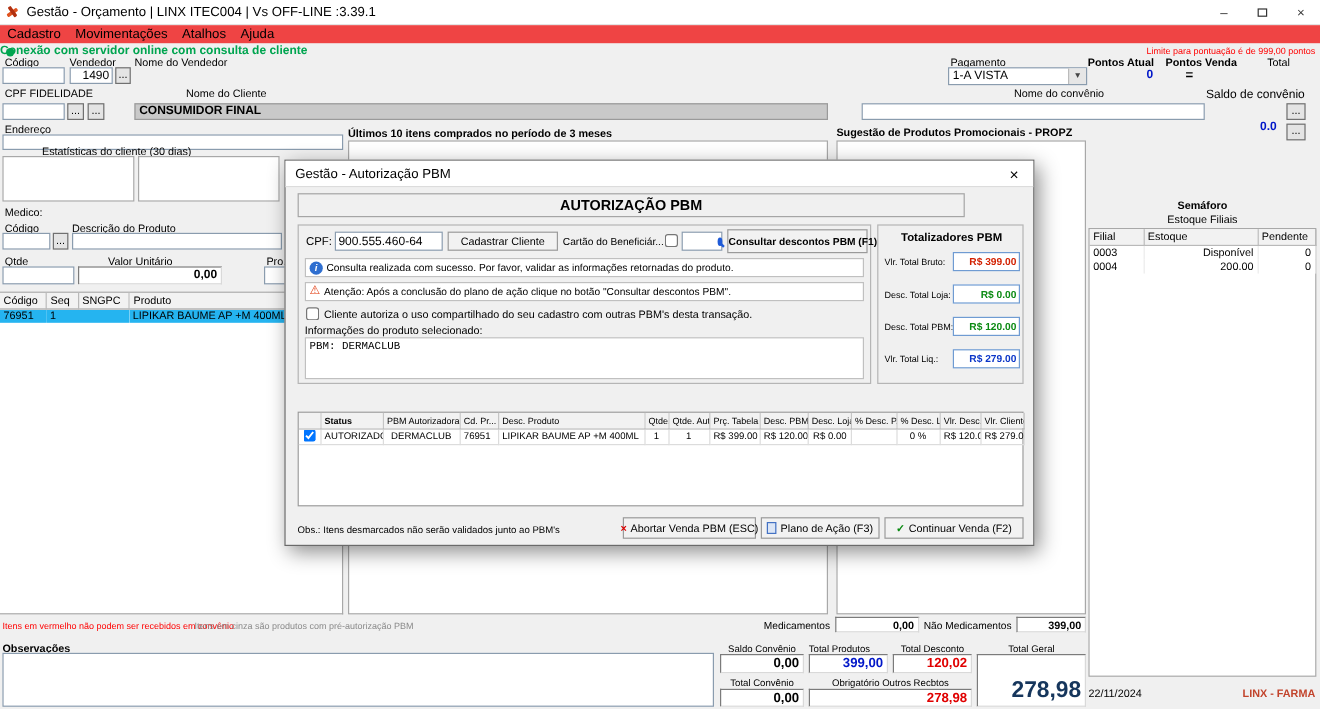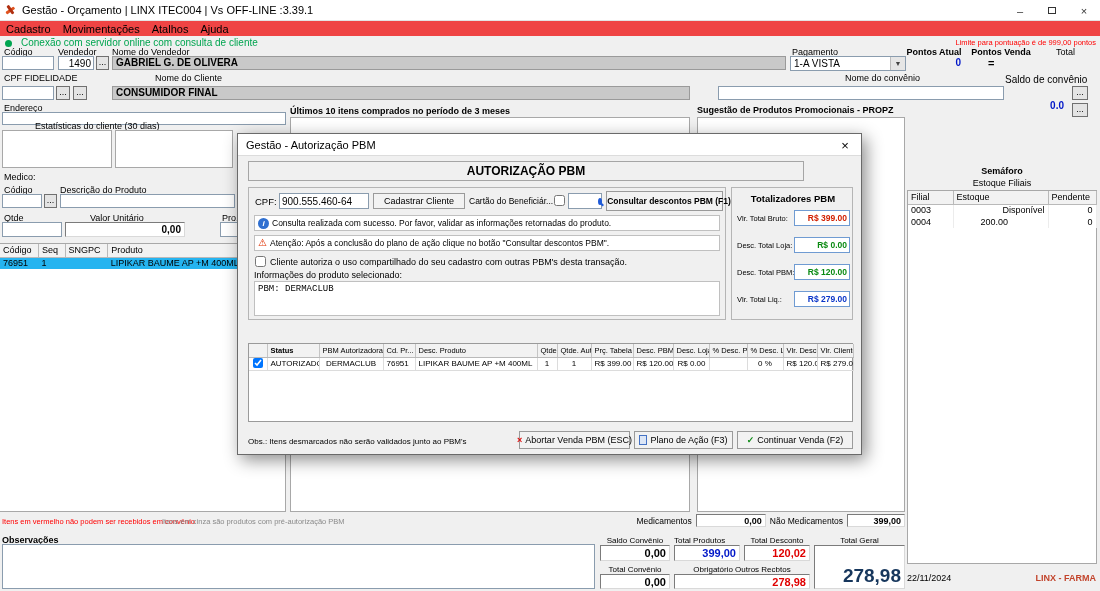--- a/index.html
+++ b/index.html
@@ -14,21 +14,21 @@
   .win-controls{position:absolute;right:0;top:0;height:21px;display:flex}
   .win-btn{width:32px;height:21px;display:flex;align-items:center;justify-content:center;
            font-size:11px;cursor:pointer;color:#333}
   .max-glyph{display:inline-block;width:8px;height:7px;border:1px solid #333}
   
   .menubar{position:absolute;left:0;top:21px;width:1100px;height:15px;background:#ef4444;
            display:flex;align-items:center}
   .menu-item{padding:0 6px;font-size:11px;cursor:pointer;white-space:nowrap}
   
   .dot{position:absolute;left:5px;top:40px;width:7px;height:7px;border-radius:50%;background:#00a550}
-  .status-text{position:absolute;left:21px;top:37px;font-size:10px;font-weight:normal;color:#00a550;white-space:nowrap}
+  .status-text{position:absolute;left:0;top:37px;font-size:10px;font-weight:bold;color:#00a550;white-space:nowrap}
   .limit-note{position:absolute;right:4px;top:38px;font-size:7.5px;color:#f00;white-space:nowrap}
   
   .lbl{position:absolute;font-size:9px;white-space:nowrap;color:#000}
   .lbl8{font-size:8px}.lbl7{font-size:10px}
   .inp{position:absolute;height:14px;border:1px solid #8a9cae;background:#fff;
        font:10px "Liberation Sans",sans-serif;padding:0 2px;outline:none}
   .gray-field{position:absolute;height:14px;background:#c9c9c9;border:1px solid #9a9a9a;
        font-size:10px;font-weight:bold;line-height:12px;padding:0 3px;overflow:hidden;white-space:nowrap}
   .dots{position:absolute;height:14px;border:1px solid #707070;background:#e4e4e4;font-size:9px;
        line-height:10px;text-align:center;cursor:pointer}
@@ -119,21 +119,20 @@
   <span class="lbl" style="left:58px;top:47px">Vendedor</span>
   <span class="lbl" style="left:112px;top:47px">Nome do Vendedor</span>
   <span class="lbl" style="left:792px;top:47px">Pagamento</span>
   <span class="lbl" style="left:903px;top:47px;width:62px;text-align:center;font-weight:bold">Pontos Atual</span>
   <span class="lbl" style="left:970px;top:47px;width:62px;text-align:center;font-weight:bold">Pontos Venda</span>
   <span class="lbl" style="left:1038px;top:47px;width:55px;text-align:center;font-weight:normal">Total</span>
 
   <input class="inp" style="left: 2px; top: 56px; width: 52px;">
   <input class="inp" style="left: 58px; top: 56px; width: 36px; text-align: right;" value="1490">
   <span class="dots" style="left:96px;top:56px;width:13px">...</span>
-  <div class="gray-field" style="left:112px;top:56px;width:674px">GABRIEL G. DE OLIVERA</div>
   <div class="combo" style="left:790px;top:56px;width:116px">
     <span>1-A VISTA</span>
     <span class="arr">▼</span>
   </div>
   <span class="lbl blue-val" style="left:903px;top:57px;width:58px;text-align:right;font-size:10px">0</span>
   <span class="lbl" style="left:988px;top:57px;font-size:11px;font-weight:bold">=</span>
 
   <span class="lbl" style="left:4px;top:73px">CPF FIDELIDADE</span>
   <span class="lbl" style="left:155px;top:73px">Nome do Cliente</span>
   <span class="lbl" style="left:845px;top:73px">Nome do convênio</span>
@@ -208,21 +207,21 @@
           </tr>
         </thead>
         <tbody>
           <tr>
             <td style="text-align: left;">0003</td>
             <td style="text-align: right;">Disponível</td>
             <td style="text-align: right;">0</td>
           </tr>
           <tr>
             <td style="text-align: left;">0004</td>
-            <td style=" padding-left: 27px;">200.00</td>
+            <td style="text-align: right; padding-left: 27px;">200.00</td>
             <td style="text-align: right;">0</td>
           </tr>
         </tbody>
       </table>
     </div>
 
   <span class="note7" style="left:2px;top:517px;color:#f00">Itens em vermelho não podem ser recebidos em convênio</span>
   <span class="note7" style="left:162px;top:517px;color:#8a8a8a">Itens em cinza são produtos com pré-autorização PBM</span>
 
   <div class="abs" style="left:600px;top:514px;width:305px;display:flex;justify-content:flex-end;align-items:center;gap:4px">

